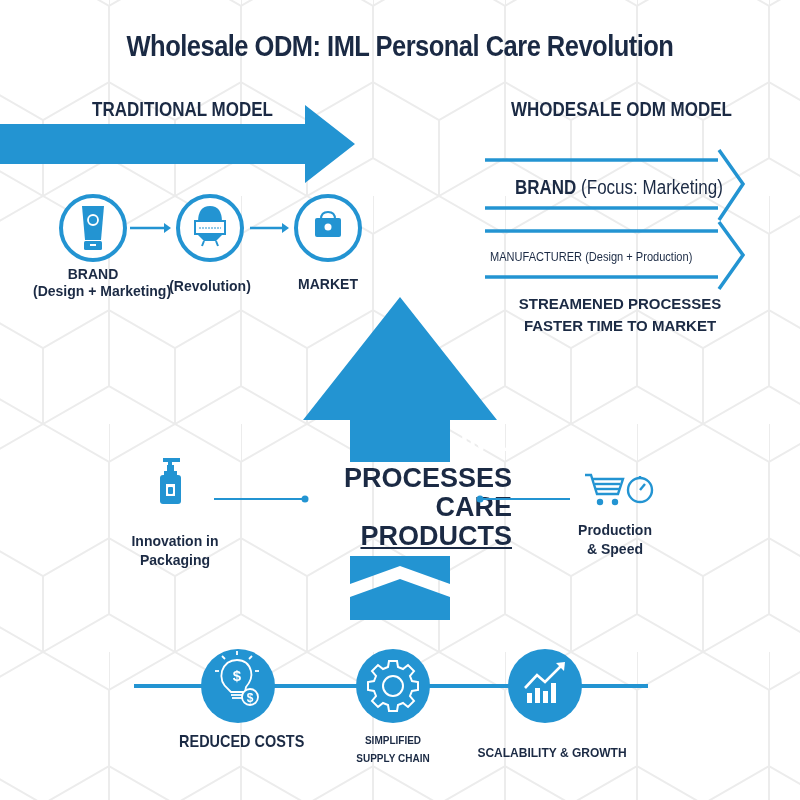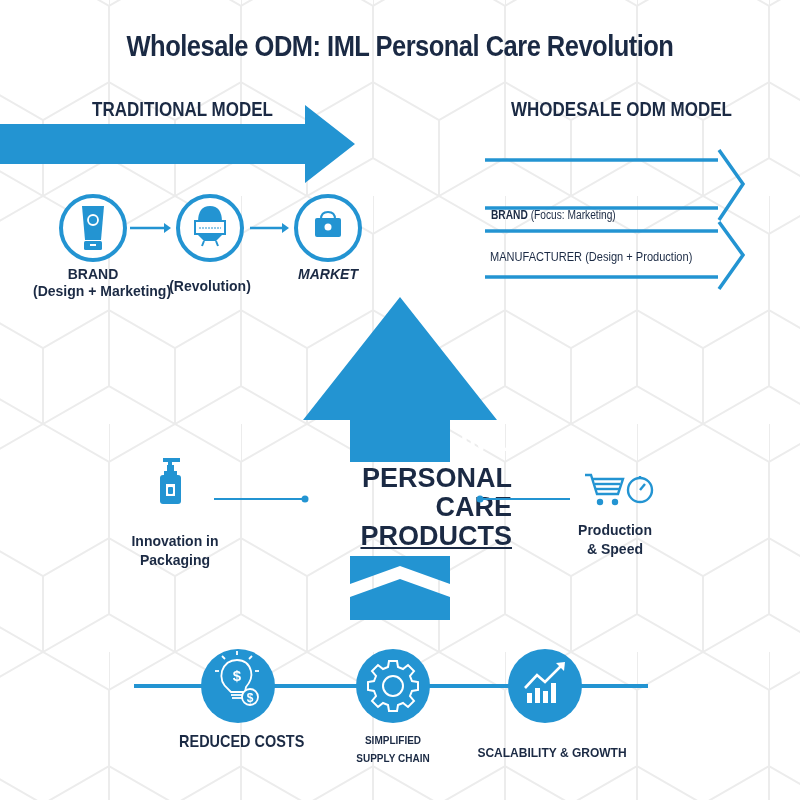--- a/index.html
+++ b/index.html
@@ -78,55 +78,57 @@
   </g>
 </svg>
 
 <div class="abs txt lbl cc" style="left:33px; width:120px; top:266px;">
   <div>BRAND</div>
   <div>(Design + Marketing)</div>
 </div>
 <div class="abs txt lbl cc" style="left:160px; width:100px; top:278px;">
   <div>(Revolution)</div>
 </div>
-<div class="abs txt lbl cc" style="left:288px; width:80px; top:266px;font-style:italic;">
+<div class="abs txt lbl cc" style="left:288px; width:80px; top:276px;">
   <div>MARKET</div>
 </div>
 
 <div class="abs txt sec" style="left:489px; top:98px;margin-left:22px;">
   <span class="cond">WHODESALE ODM MODEL</span>
 </div>
 <svg class="abs" style="left:0; top:0;" width="800" height="800">
   <g stroke="#2394d2" stroke-width="3.5" fill="none" stroke-linejoin="miter">
     <line x1="485" y1="160" x2="718" y2="160"></line>
     <line x1="485" y1="208" x2="718" y2="208"></line>
     <polyline points="719,150 743,184 719,220"></polyline>
     <line x1="485" y1="231" x2="718" y2="231"></line>
     <line x1="485" y1="277" x2="718" y2="277"></line>
     <polyline points="719,222 743,255 719,289"></polyline>
   </g>
 </svg>
-<div class="abs txt" style="left:491px; top:176px; font-size:12px;margin-top:32px;">
+<div class="abs txt" style="left:515px; top:176px; font-size:20px;">
   <span class="cond"><span>BRAND</span><span class="lbl-n"> (Focus: Marketing)</span></span>
 </div>
 <div class="abs txt" style="left:490px; top:249px; font-size:13px;">
   <span class="cond" style="font-weight:normal;"><span>MANUFACTURER</span><span> (Design + Production)</span></span>
 </div>
 <div class="abs txt cc" style="left:500px; width:240px; top:293px; font-size:15px; line-height:22px;">
+  <div>STREAMENED PROCESSES</div>
+  <div>FASTER TIME TO MARKET</div>
 </div>
 
 <svg class="abs" style="left:0; top:0;" width="800" height="800">
   <polygon points="400,297 497,420 450,420 450,462 350,462 350,420 303,420" fill="#2394d2"></polygon>
   <g>
     <polygon points="350,556 450,556 450,584 400,566 350,584" fill="#2394d2"></polygon>
     <polygon points="350,597 400,579 450,597 450,620 350,620" fill="#2394d2"></polygon>
   </g>
 </svg>
 <div class="abs txt center-text" style="top:426px; color:#ffffff; font-size:30px;">IML</div>
-<div class="abs txt center-text" style="top:464px;">PERSONAL</div>
+<div class="abs txt center-text" style="top:464px;">PROCESSES</div>
 <div class="abs txt center-text" style="top:493px;">CARE</div>
 <div class="abs txt center-text" style="top:522px;text-decoration:underline;">PRODUCTS</div>
 
 <svg class="abs" style="left:0; top:0;" width="800" height="800">
   <line x1="214" y1="499" x2="305" y2="499" stroke="#2394d2" stroke-width="2"></line>
   <circle cx="305" cy="499" r="3.5" fill="#2394d2"></circle>
   <line x1="480" y1="499" x2="570" y2="499" stroke="#2394d2" stroke-width="2"></line>
   <circle cx="480" cy="499" r="3.5" fill="#2394d2"></circle>
 
   <g>

